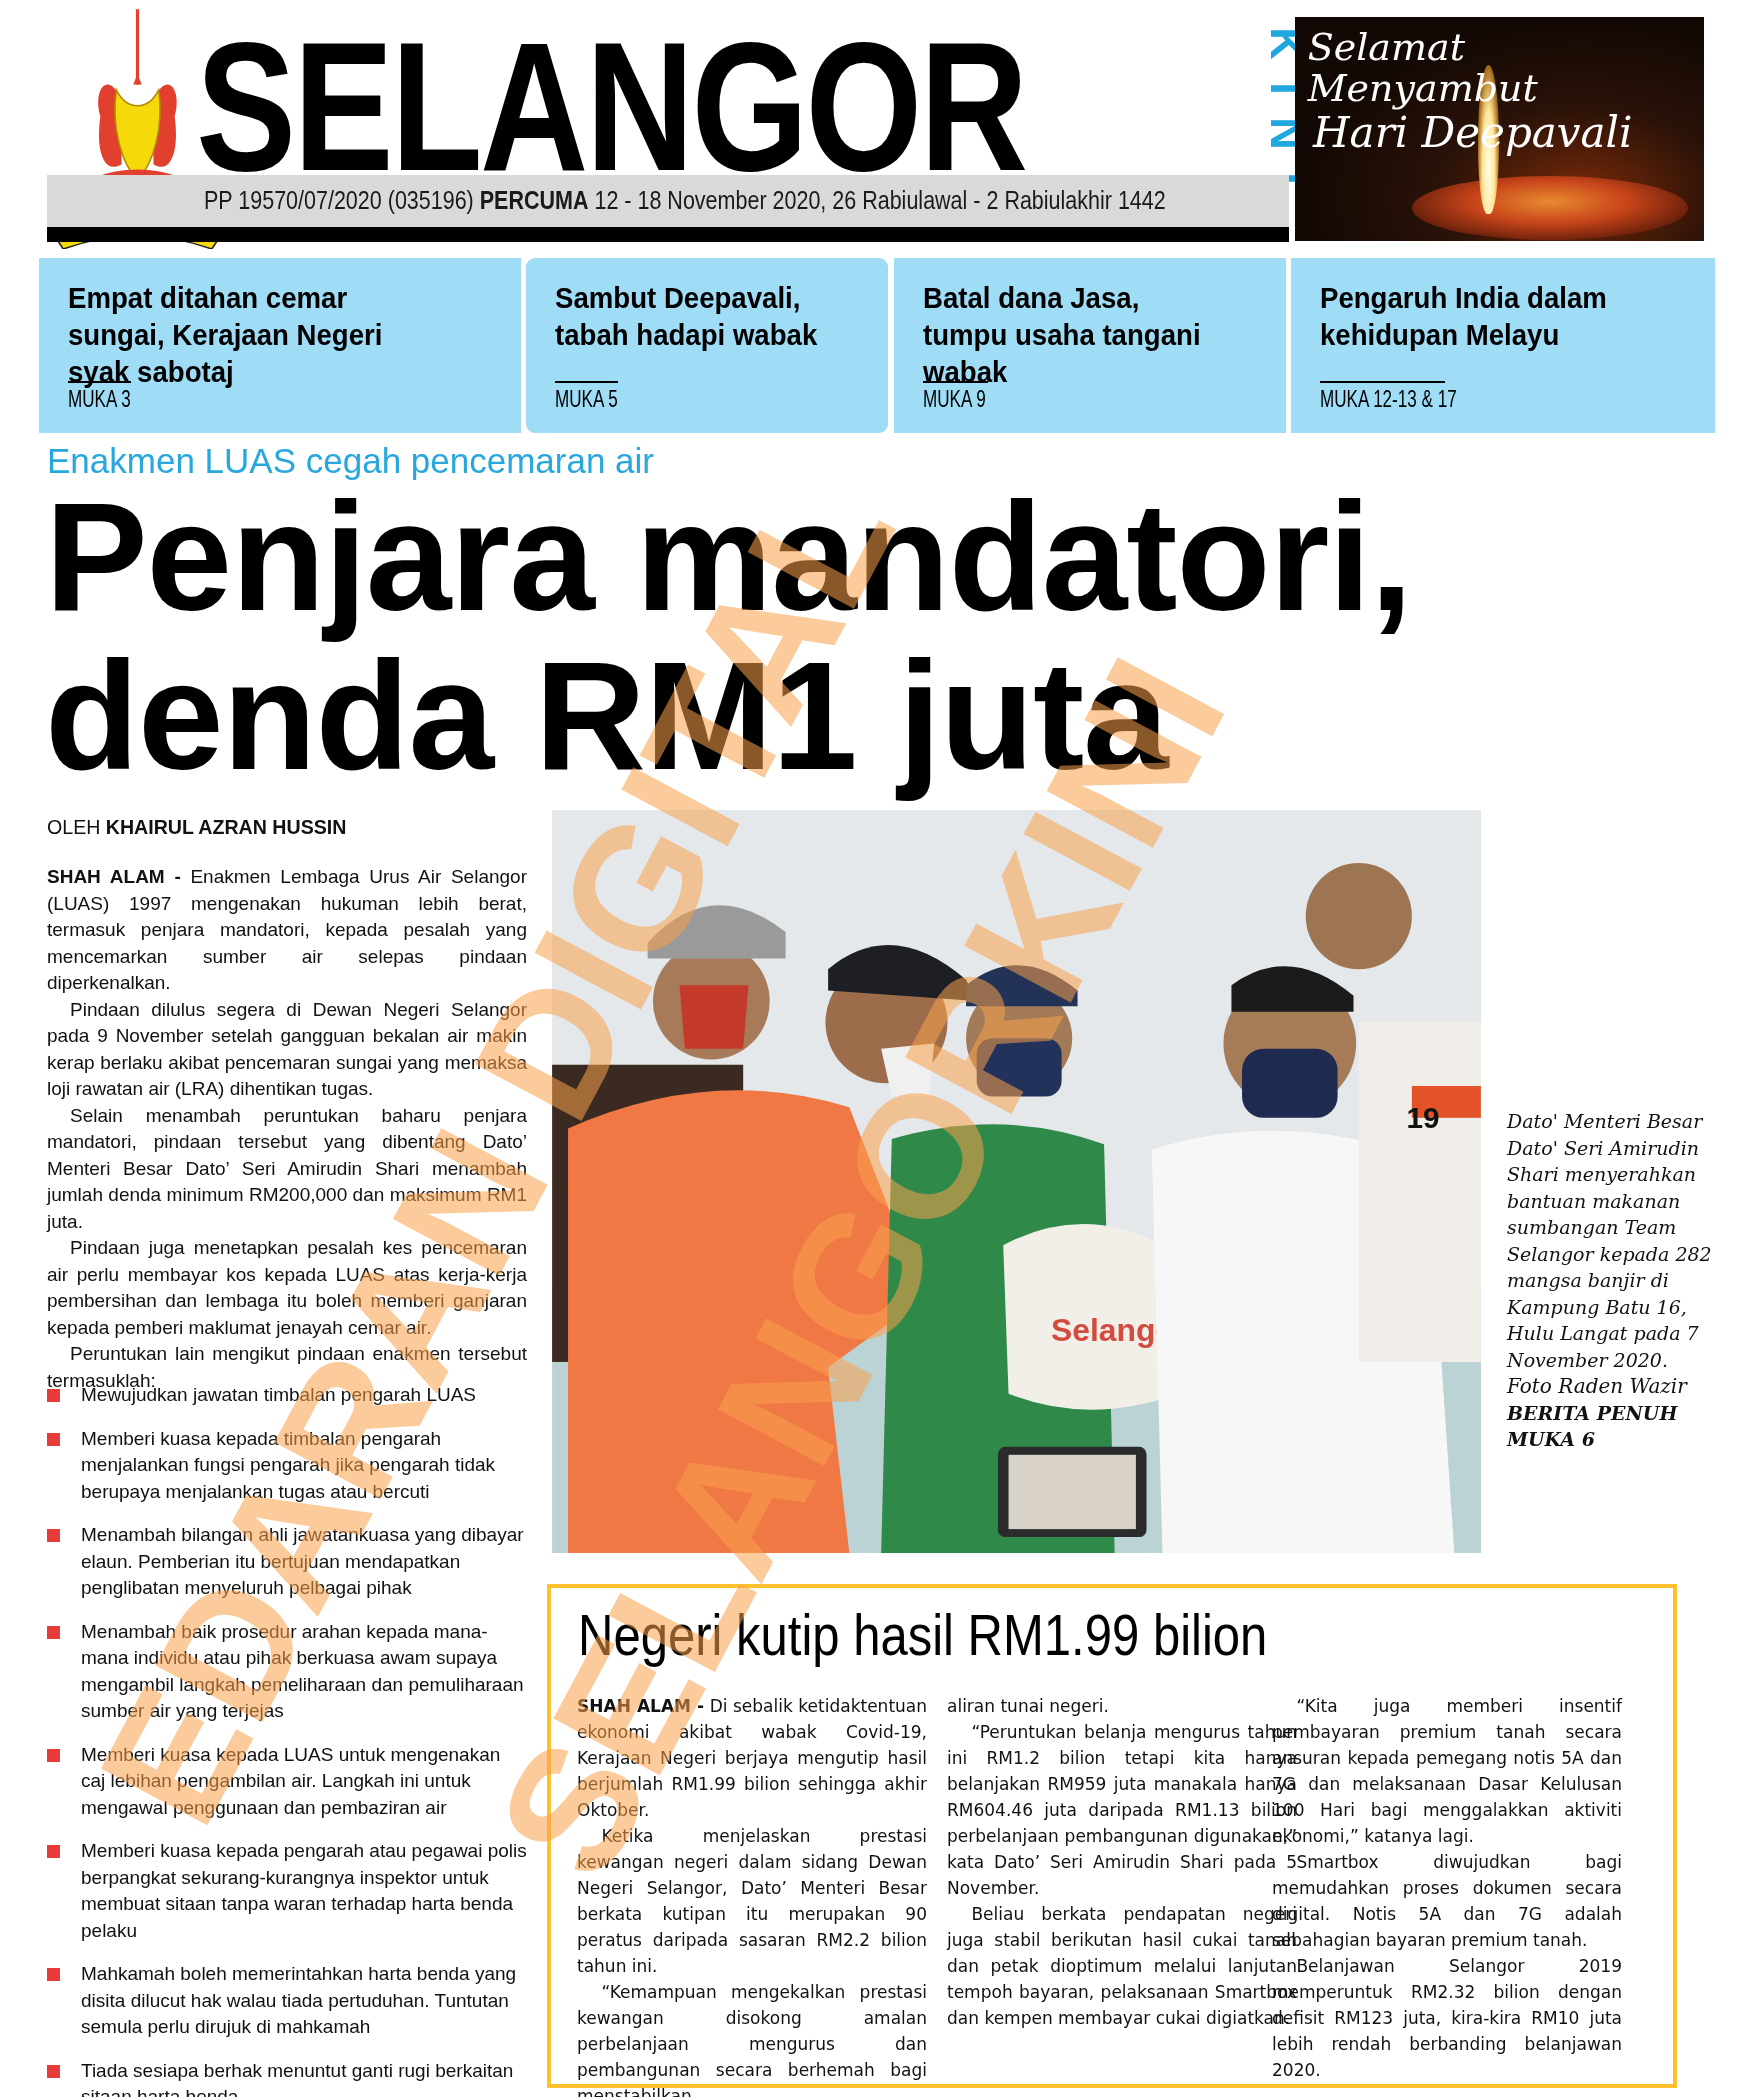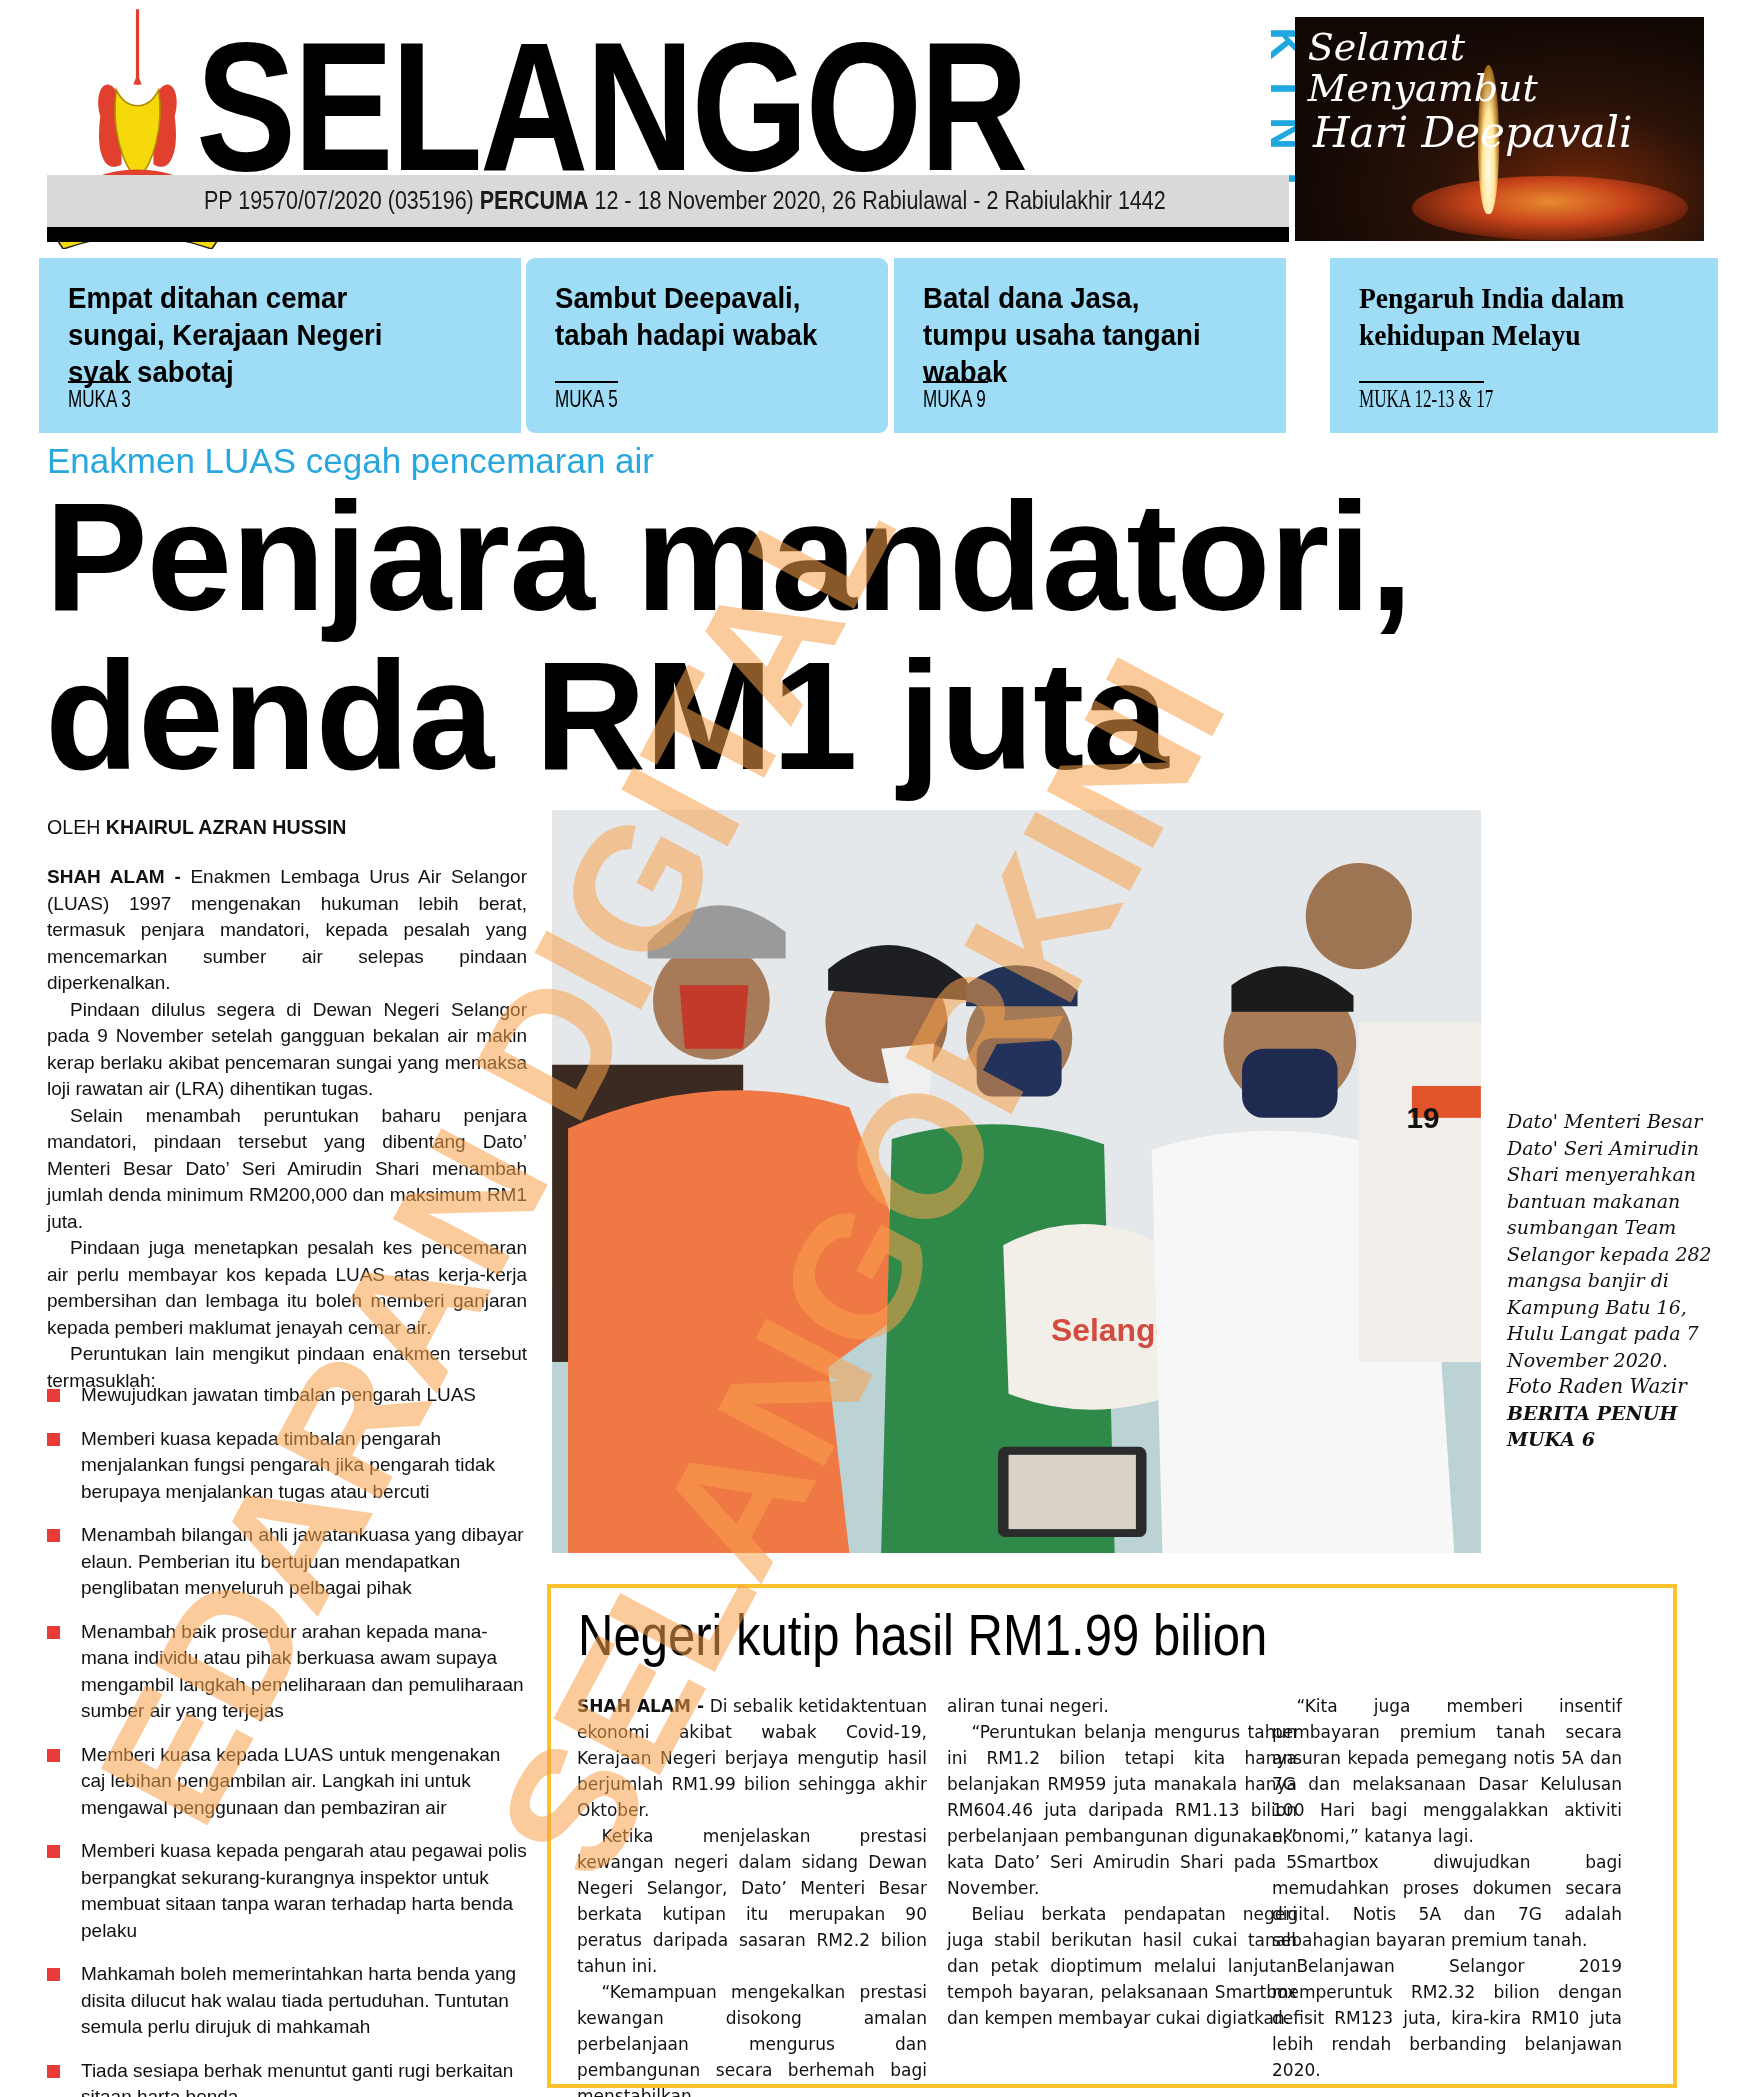--- a/index.html
+++ b/index.html
@@ -101,21 +101,21 @@
 <div class="teaser" style="left:526px;width:362px;border-radius:9px;">
   <div class="t-title" style="width:297px;">Sambut Deepavali, tabah hadapi wabak</div>
   <div class="t-rule" style="width:63px;"></div>
   <div class="t-page">MUKA 5</div>
 </div>
 <div class="teaser" style="left:894px;width:392px;">
   <div class="t-title" style="width:329px;">Batal dana Jasa, tumpu usaha tangani wabak</div>
   <div class="t-rule" style="width:65px;"></div>
   <div class="t-page">MUKA 9</div>
 </div>
-<div class="teaser" style="left:1330px;width:388px;font-family:Liberation Serif, serif;">
+<div class="teaser" style="left:1291px;width:424px;">
   <div class="t-title" style="width:318px;">Pengaruh India dalam kehidupan Melayu</div>
   <div class="t-rule" style="width:125px;"></div>
   <div class="t-page">MUKA 12-13 &amp; 17</div>
 </div>
 
 <div id="kicker" class="abs">Enakmen LUAS cegah pencemaran air</div>
 <div id="headline" class="abs">
   <div>Penjara mandatori,</div>
   <div>denda RM1 juta</div>
 </div>

